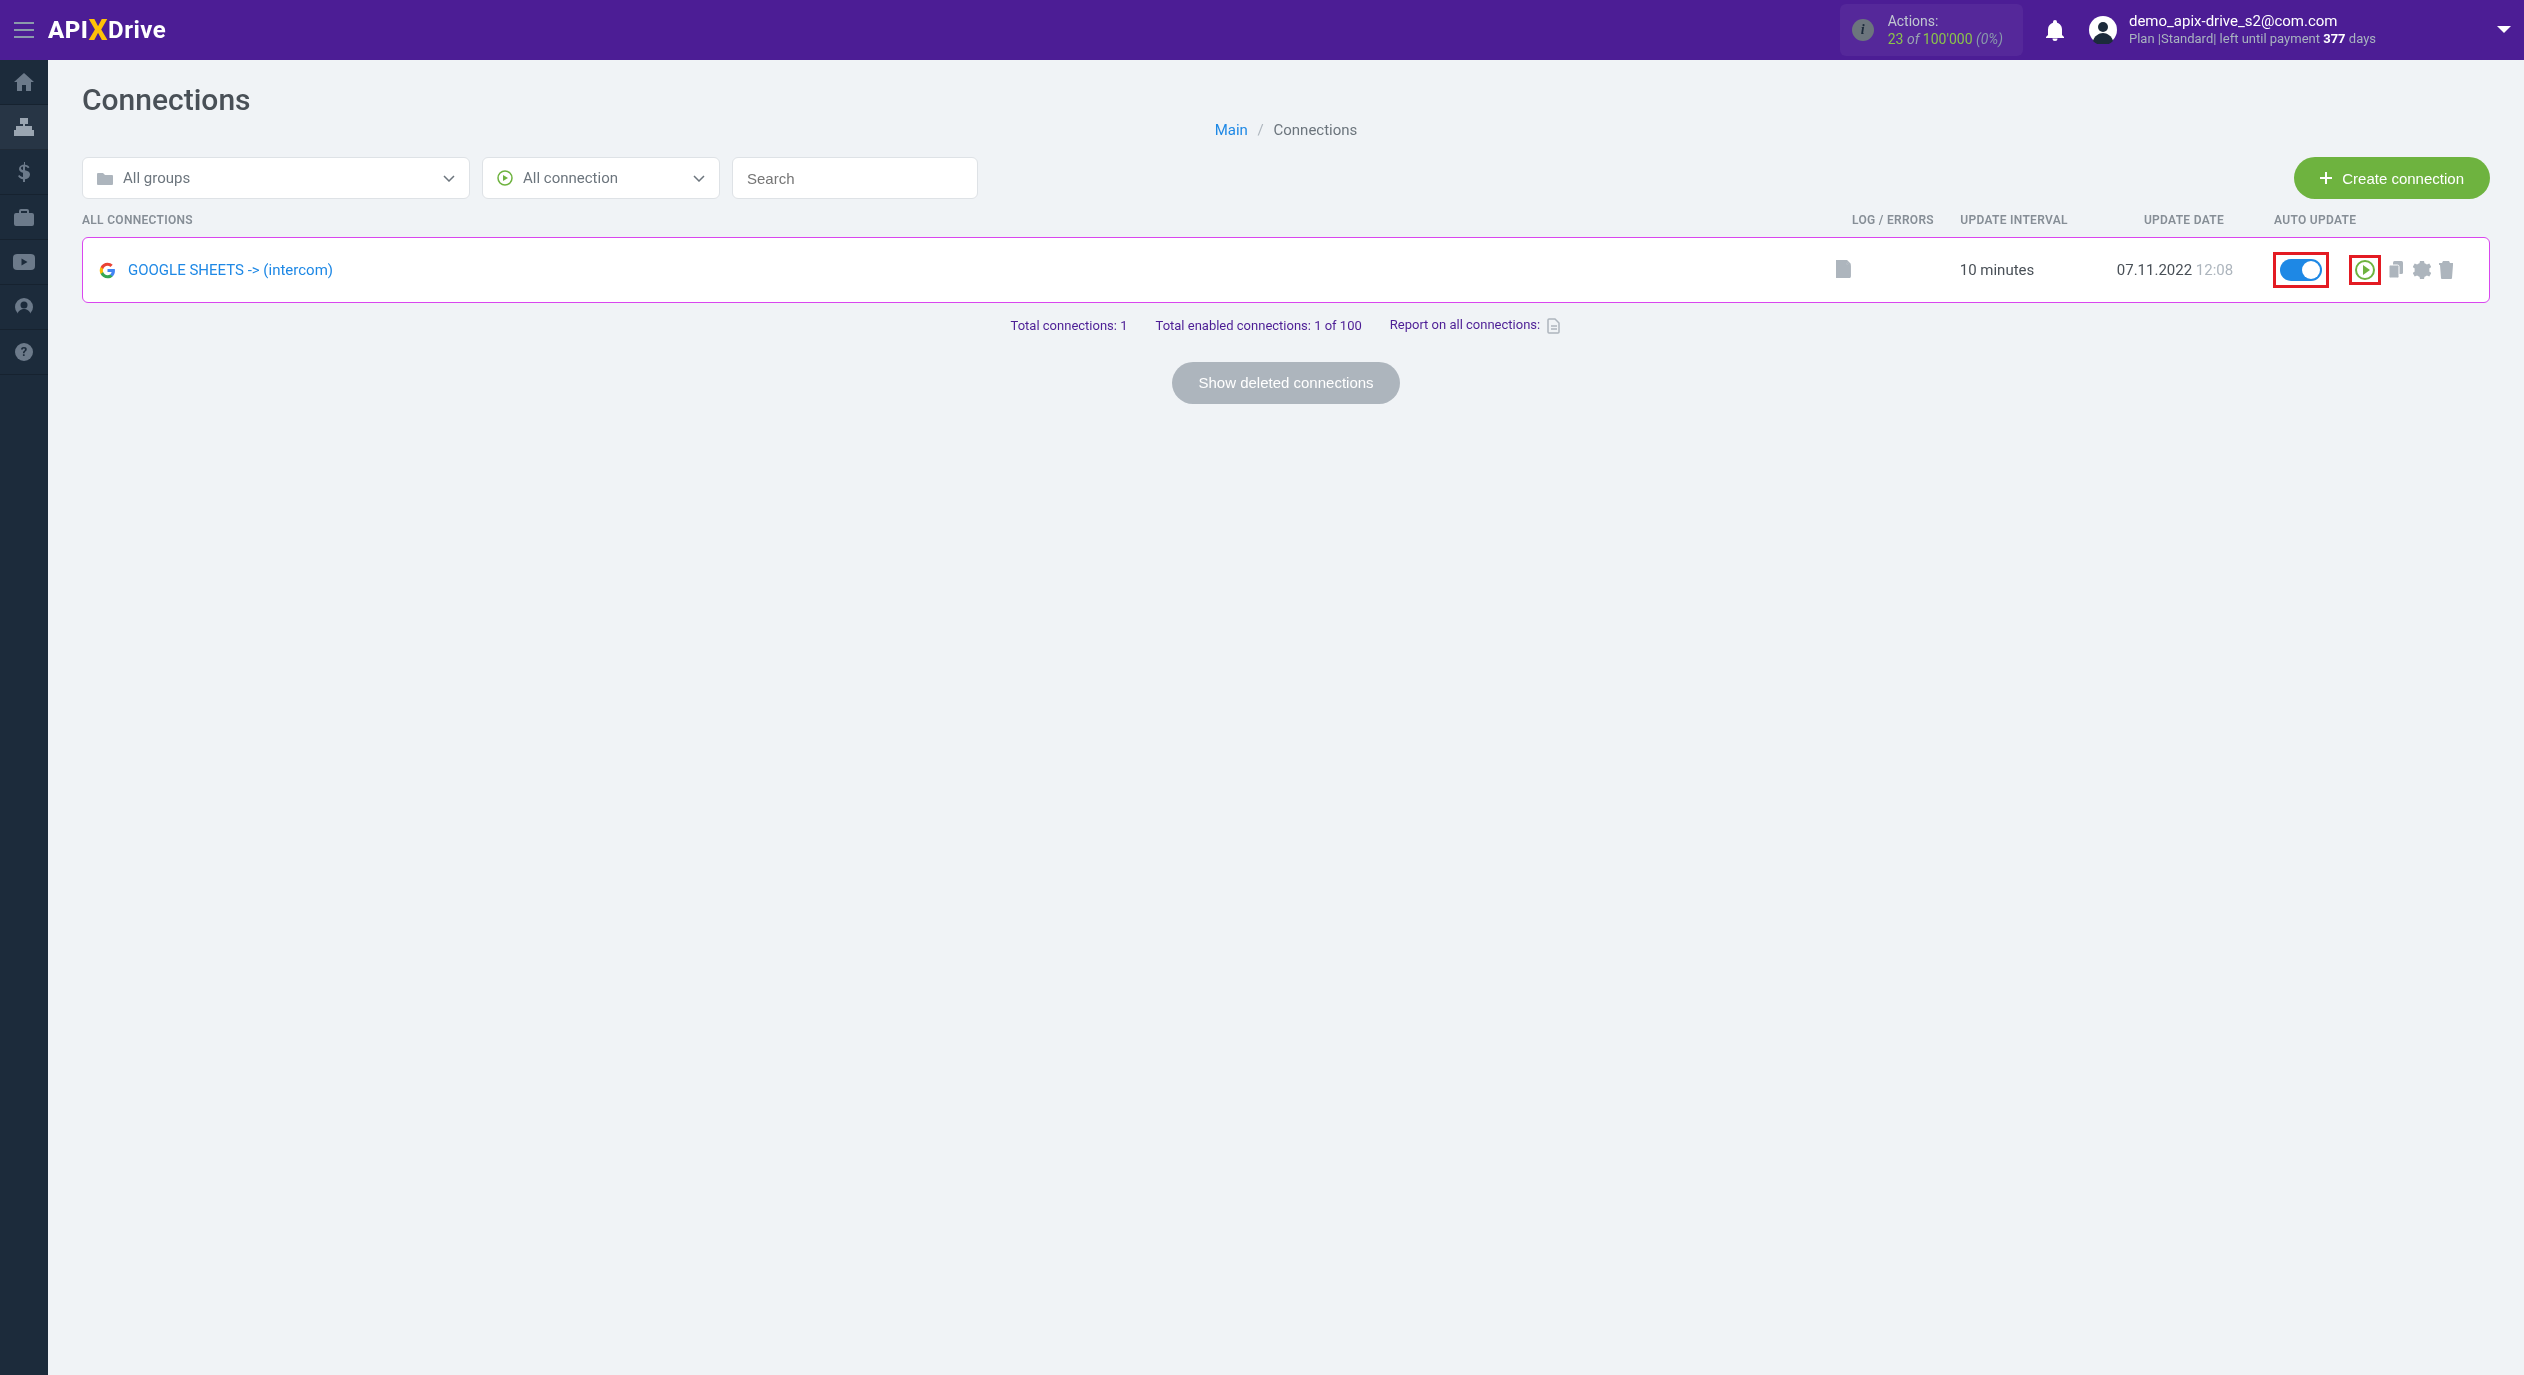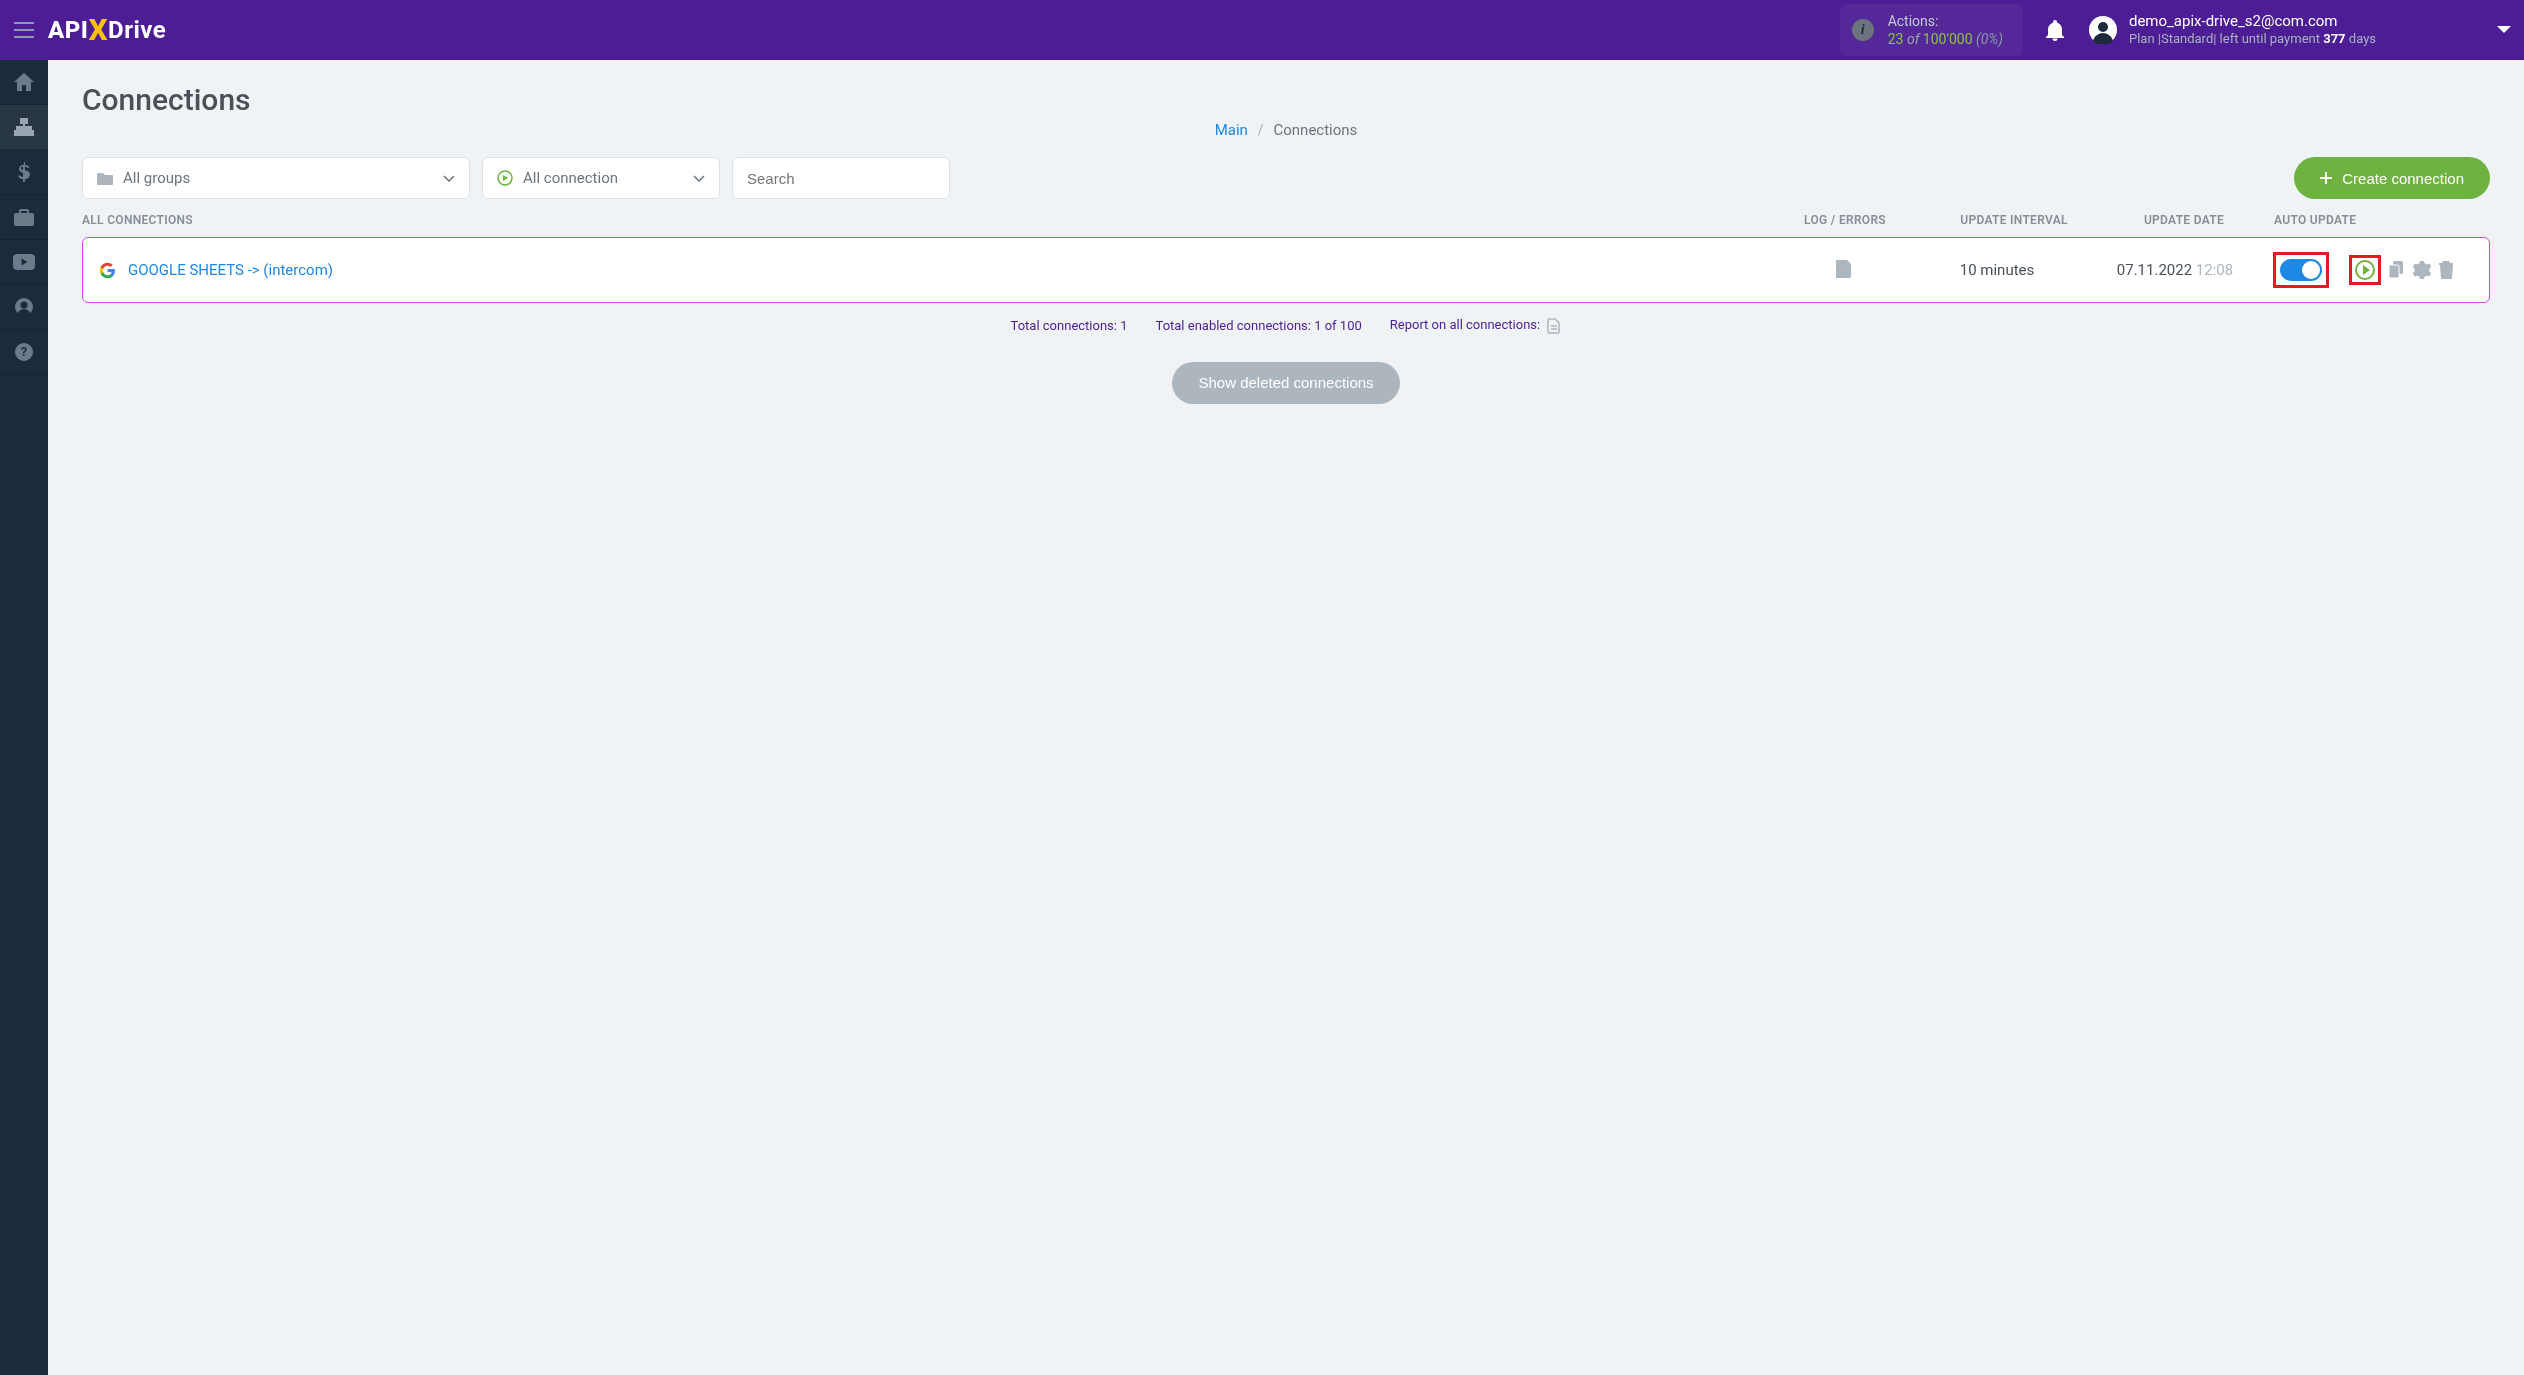--- a/index.html
+++ b/index.html
@@ -123,21 +123,21 @@
       display: flex;
       align-items: center;
       gap: 10px;
       color: #6c757d;
       font-size: 15px;
       cursor: pointer;
       position: relative;
     }
     .select-groups { width: 388px; }
     .select-connection { width: 238px; }
-    .search-input { width: 218px; cursor: text; }
+    .search-input { width: 246px; cursor: text; }
     .search-input input { border: none; outline: none; width: 100%; font-size: 15px; color: #495057; }
     .select .folder-icon { color: #adb5bd; }
     .select .play-sm { color: #6eb33f; }
     .select .chev { margin-left: auto; color: #6c757d; }
     .create-btn {
       margin-left: auto;
       background: #6eb33f;
       color: #fff;
       border: none;
       border-radius: 21px;
@@ -152,21 +152,21 @@
     }
     .table-header {
       display: flex;
       padding: 0 16px 10px 0;
       color: #868e96;
       font-size: 12px;
       font-weight: 600;
       letter-spacing: 0.3px;
     }
     .col-name { flex: 1; }
-    .col-log { width: 130px; text-align: left; }
+    .col-log { width: 130px; text-align: right; }
     .col-interval { width: 160px; text-align: center; }
     .col-date { width: 180px; text-align: center; }
     .col-auto { width: 200px; }
     .conn-row {
       background: #fff;
       border: 1px solid #d946ef;
       border-radius: 6px;
       display: flex;
       align-items: center;
       padding: 14px 16px;

